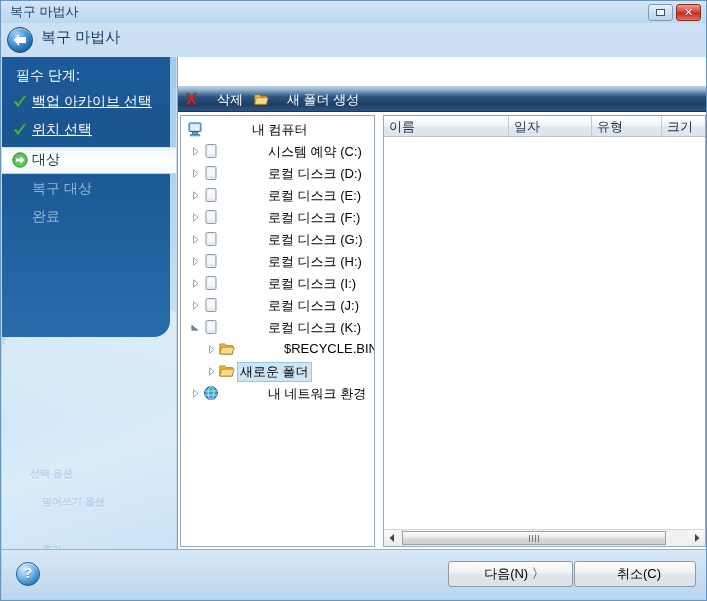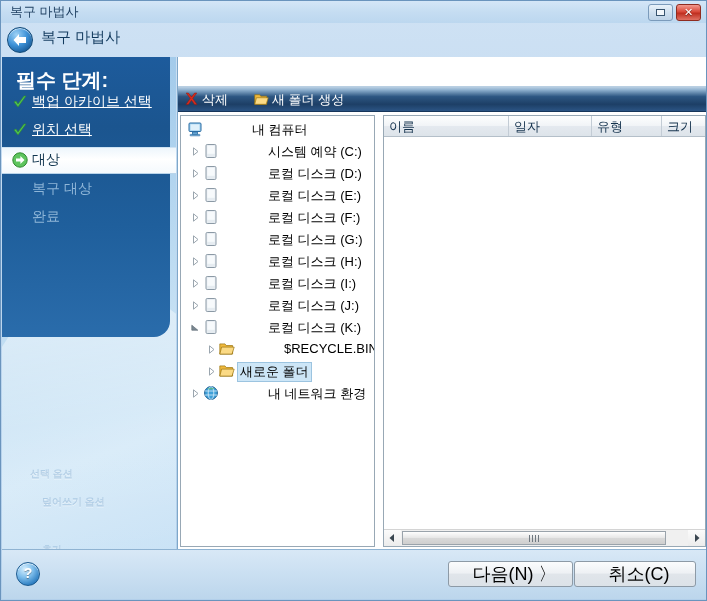--- a/index.html
+++ b/index.html
@@ -130,22 +130,22 @@
   #steps-panel {
     position: absolute;
     left: 0; top: 0;
     width: 168px; height: 280px;
     background: linear-gradient(180deg, #1d5b9c 0%, #1b558f 25%, #1f5f9c 60%, #2a6cab 100%);
     border-bottom-right-radius: 16px;
   }
   #steps-title {
     position: absolute;
     left: 14px; top: 10px;
-    font-size: 20px;
-    font-weight: bold;
+    font-size: 14px;
+    font-weight: normal;
     color: #ffffff;
     white-space: nowrap;
   }
   .step {
     position: absolute;
     left: 0;
     width: 174px; height: 25px;
   }
   .step .ico {
     position: absolute;
@@ -221,20 +221,21 @@
     top: 0; height: 25px;
     cursor: pointer;
     white-space: nowrap;
   }
   .tb-item .tlbl {
     position: absolute;
     top: 4px;
     font-size: 13px;
     color: #ffffff;
     white-space: nowrap;
+    margin-left: 15px;
   }
   .tb-icon {
     position: absolute;
     top: 5px;
     width: 15px; height: 15px;
   }
 
   
   #tree-pane {
     position: absolute;
@@ -421,21 +422,21 @@
   }
   .dlgbtn {
     position: absolute;
     top: 11px;
     height: 26px;
     background: linear-gradient(180deg, #fbfcfd 0%, #eef1f4 45%, #e0e5ea 52%, #dce2e8 100%);
     border: 1px solid #8d9aa6;
     border-radius: 3px;
     box-sizing: border-box;
     cursor: pointer;
-    font-size: 18px;
+    font-size: 13px;
     color: #000000;
     text-align: center;
     line-height: 24px;
     white-space: nowrap;
     padding-left: 8px;
   }
   #btn-next { left: 446px; width: 125px; }
   #btn-cancel { left: 572px; width: 122px; }
 </style>
 </head>

